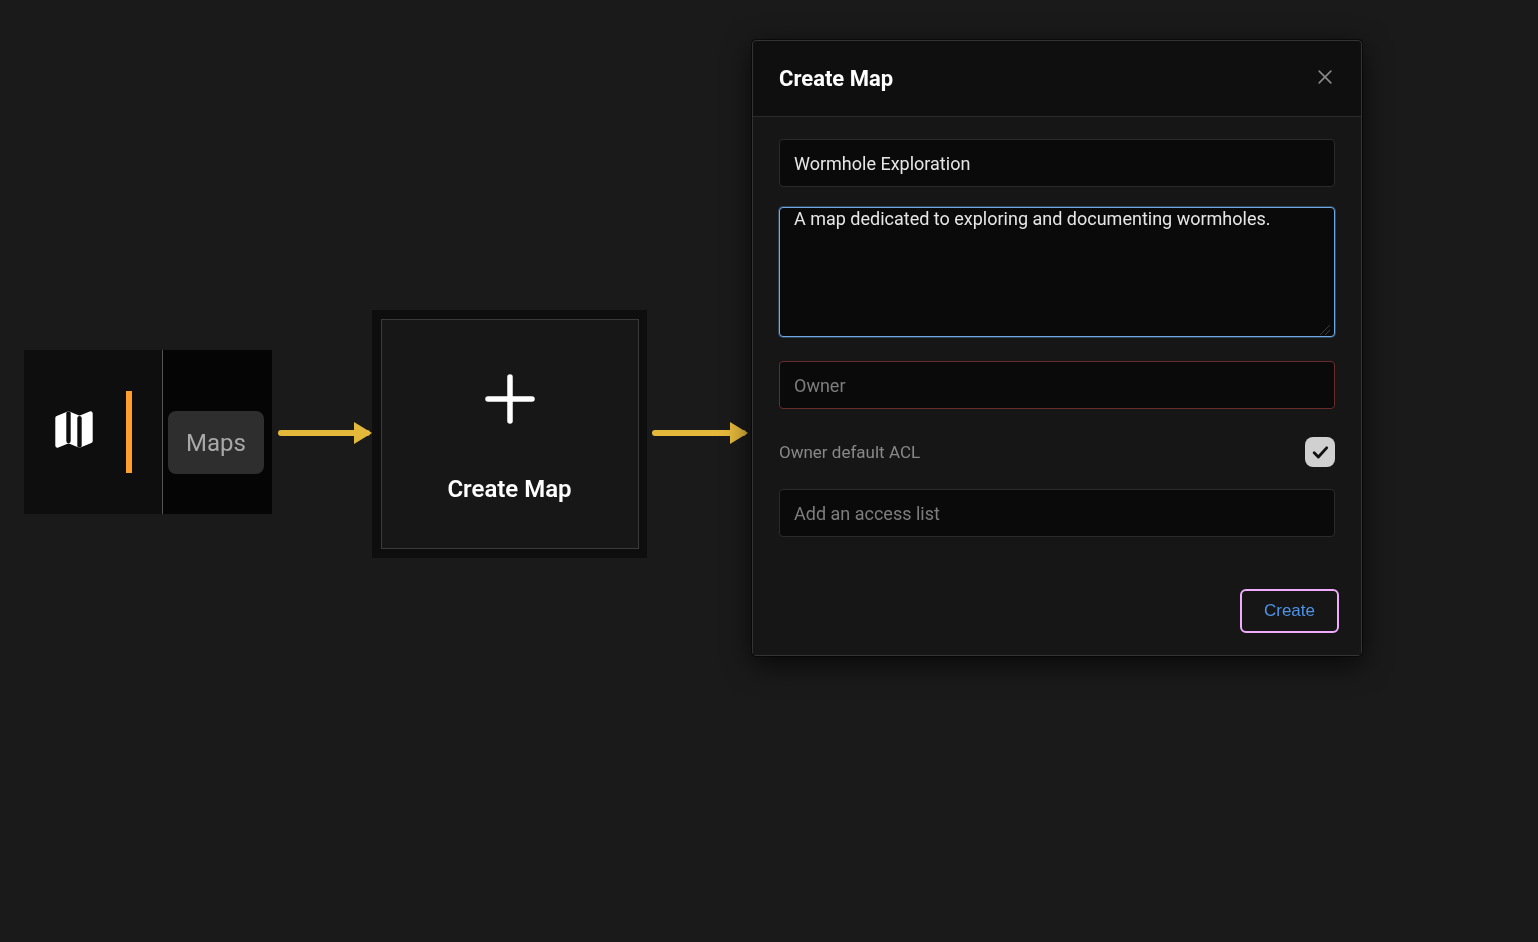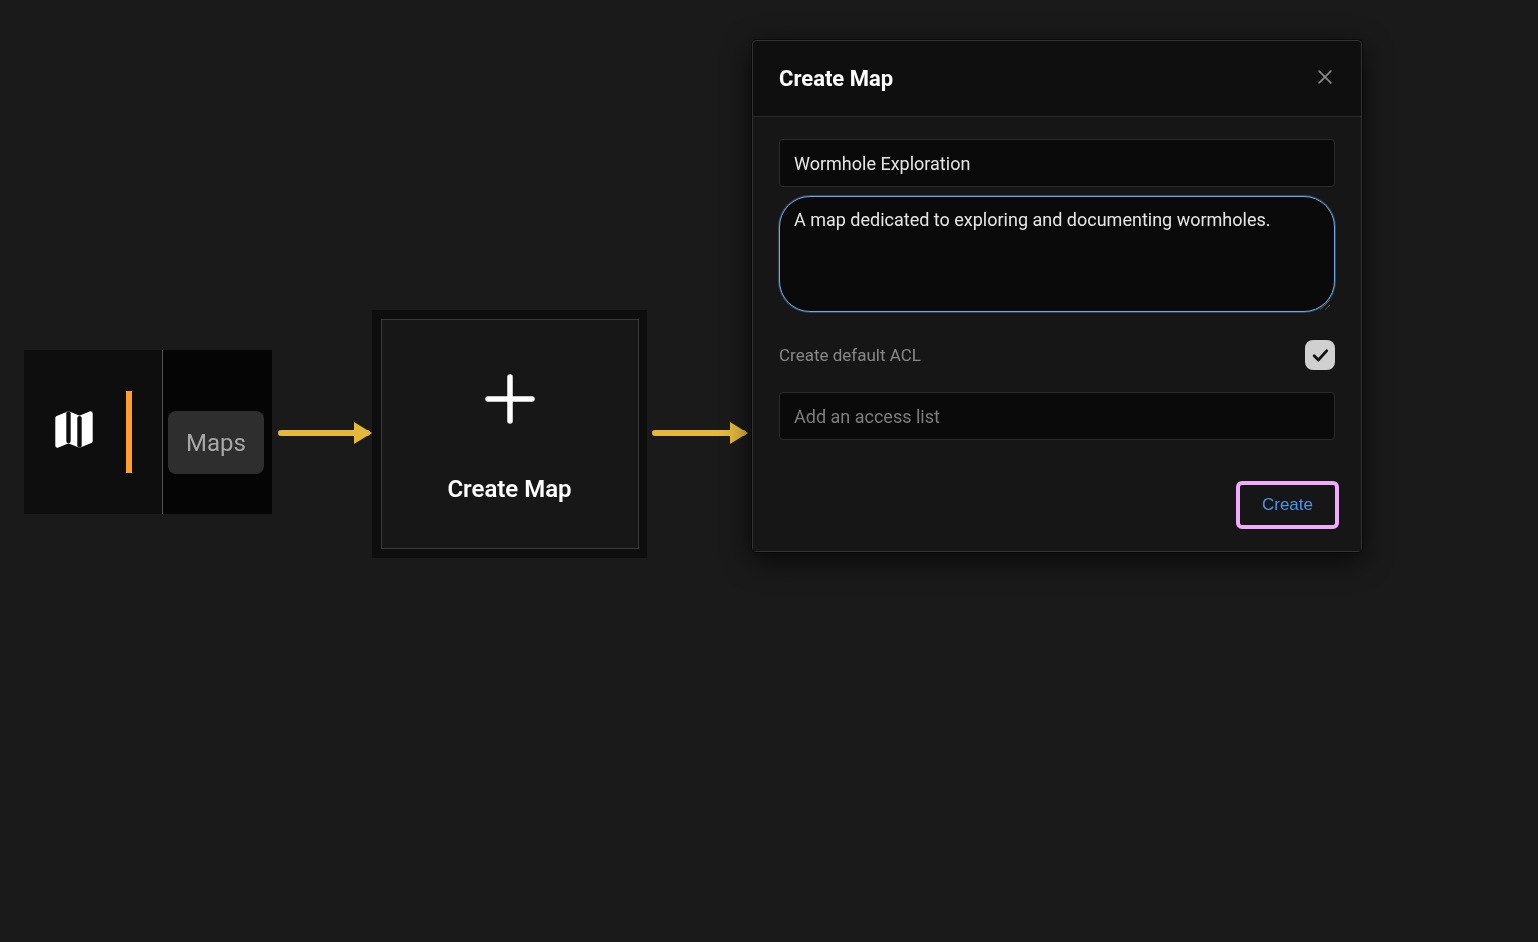--- a/index.html
+++ b/index.html
@@ -163,29 +163,27 @@
       background: #0a0a0a;
       border: 1px solid #2b2b2b;
       border-radius: 4px;
       height: 48px;
       padding: 0 14px;
       font-size: 18px;
       color: #e6e6e6;
       width: 100%;
       display: flex;
       align-items: center;
-      margin-bottom: 9px;
+      margin-bottom: 20px;
     }
     .field.textarea {
-      height: 116px;
+      height: 130px;
       align-items: flex-start;
-      padding-top: 12px;
       position: relative;
       margin-bottom: 24px;
-      border-radius: 31px;
     }
     .field.focused {
       border: 1px solid #6fa8e6;
       box-shadow: 0 0 0 1px rgba(111,168,230,0.3);
     }
     .field.error {
       border: 1px solid #6a2b2b;
     }
     .field.placeholder {
       color: #7d7d7d;
@@ -219,21 +217,21 @@
       cursor: pointer;
     }
     .modal-footer {
       display: flex;
       justify-content: flex-end;
       padding: 18px 22px 22px 22px;
       background: #161616;
     }
     .create-btn {
       padding: 10px 22px;
-      border: 4px solid #f0abfc;
+      border: 2px solid #f0abfc;
       border-radius: 6px;
       color: #4e94e6;
       font-size: 17px;
       background: transparent;
       cursor: pointer;
     }
   </style>
 </head>
 <body>
 
@@ -295,24 +293,27 @@
     <div class="field textarea focused">
       <span>A map dedicated to exploring and documenting wormholes.</span>
       <span class="resize-handle">
         <svg width="14" height="14" viewBox="0 0 14 14">
           <line x1="2" y1="12" x2="12" y2="2" stroke="#888" stroke-width="1"></line>
           <line x1="7" y1="12" x2="12" y2="7" stroke="#888" stroke-width="1"></line>
         </svg>
       </span>
     </div>
 
+    <div class="field error placeholder">
+      <span>Owner</span>
+    </div>
 
 
     <div class="acl-row">
-      <span class="acl-label">Create default ACL</span>
+      <span class="acl-label">Owner default ACL</span>
       <span class="checkbox">
         <svg width="20" height="20" viewBox="0 0 24 24" fill="none" stroke="#111" stroke-width="3.4" stroke-linecap="round" stroke-linejoin="round">
           <polyline points="5 13 10 18 20 7"></polyline>
         </svg>
       </span>
     </div>
 
     <div class="field placeholder">
       <span>Add an access list</span>
     </div>

